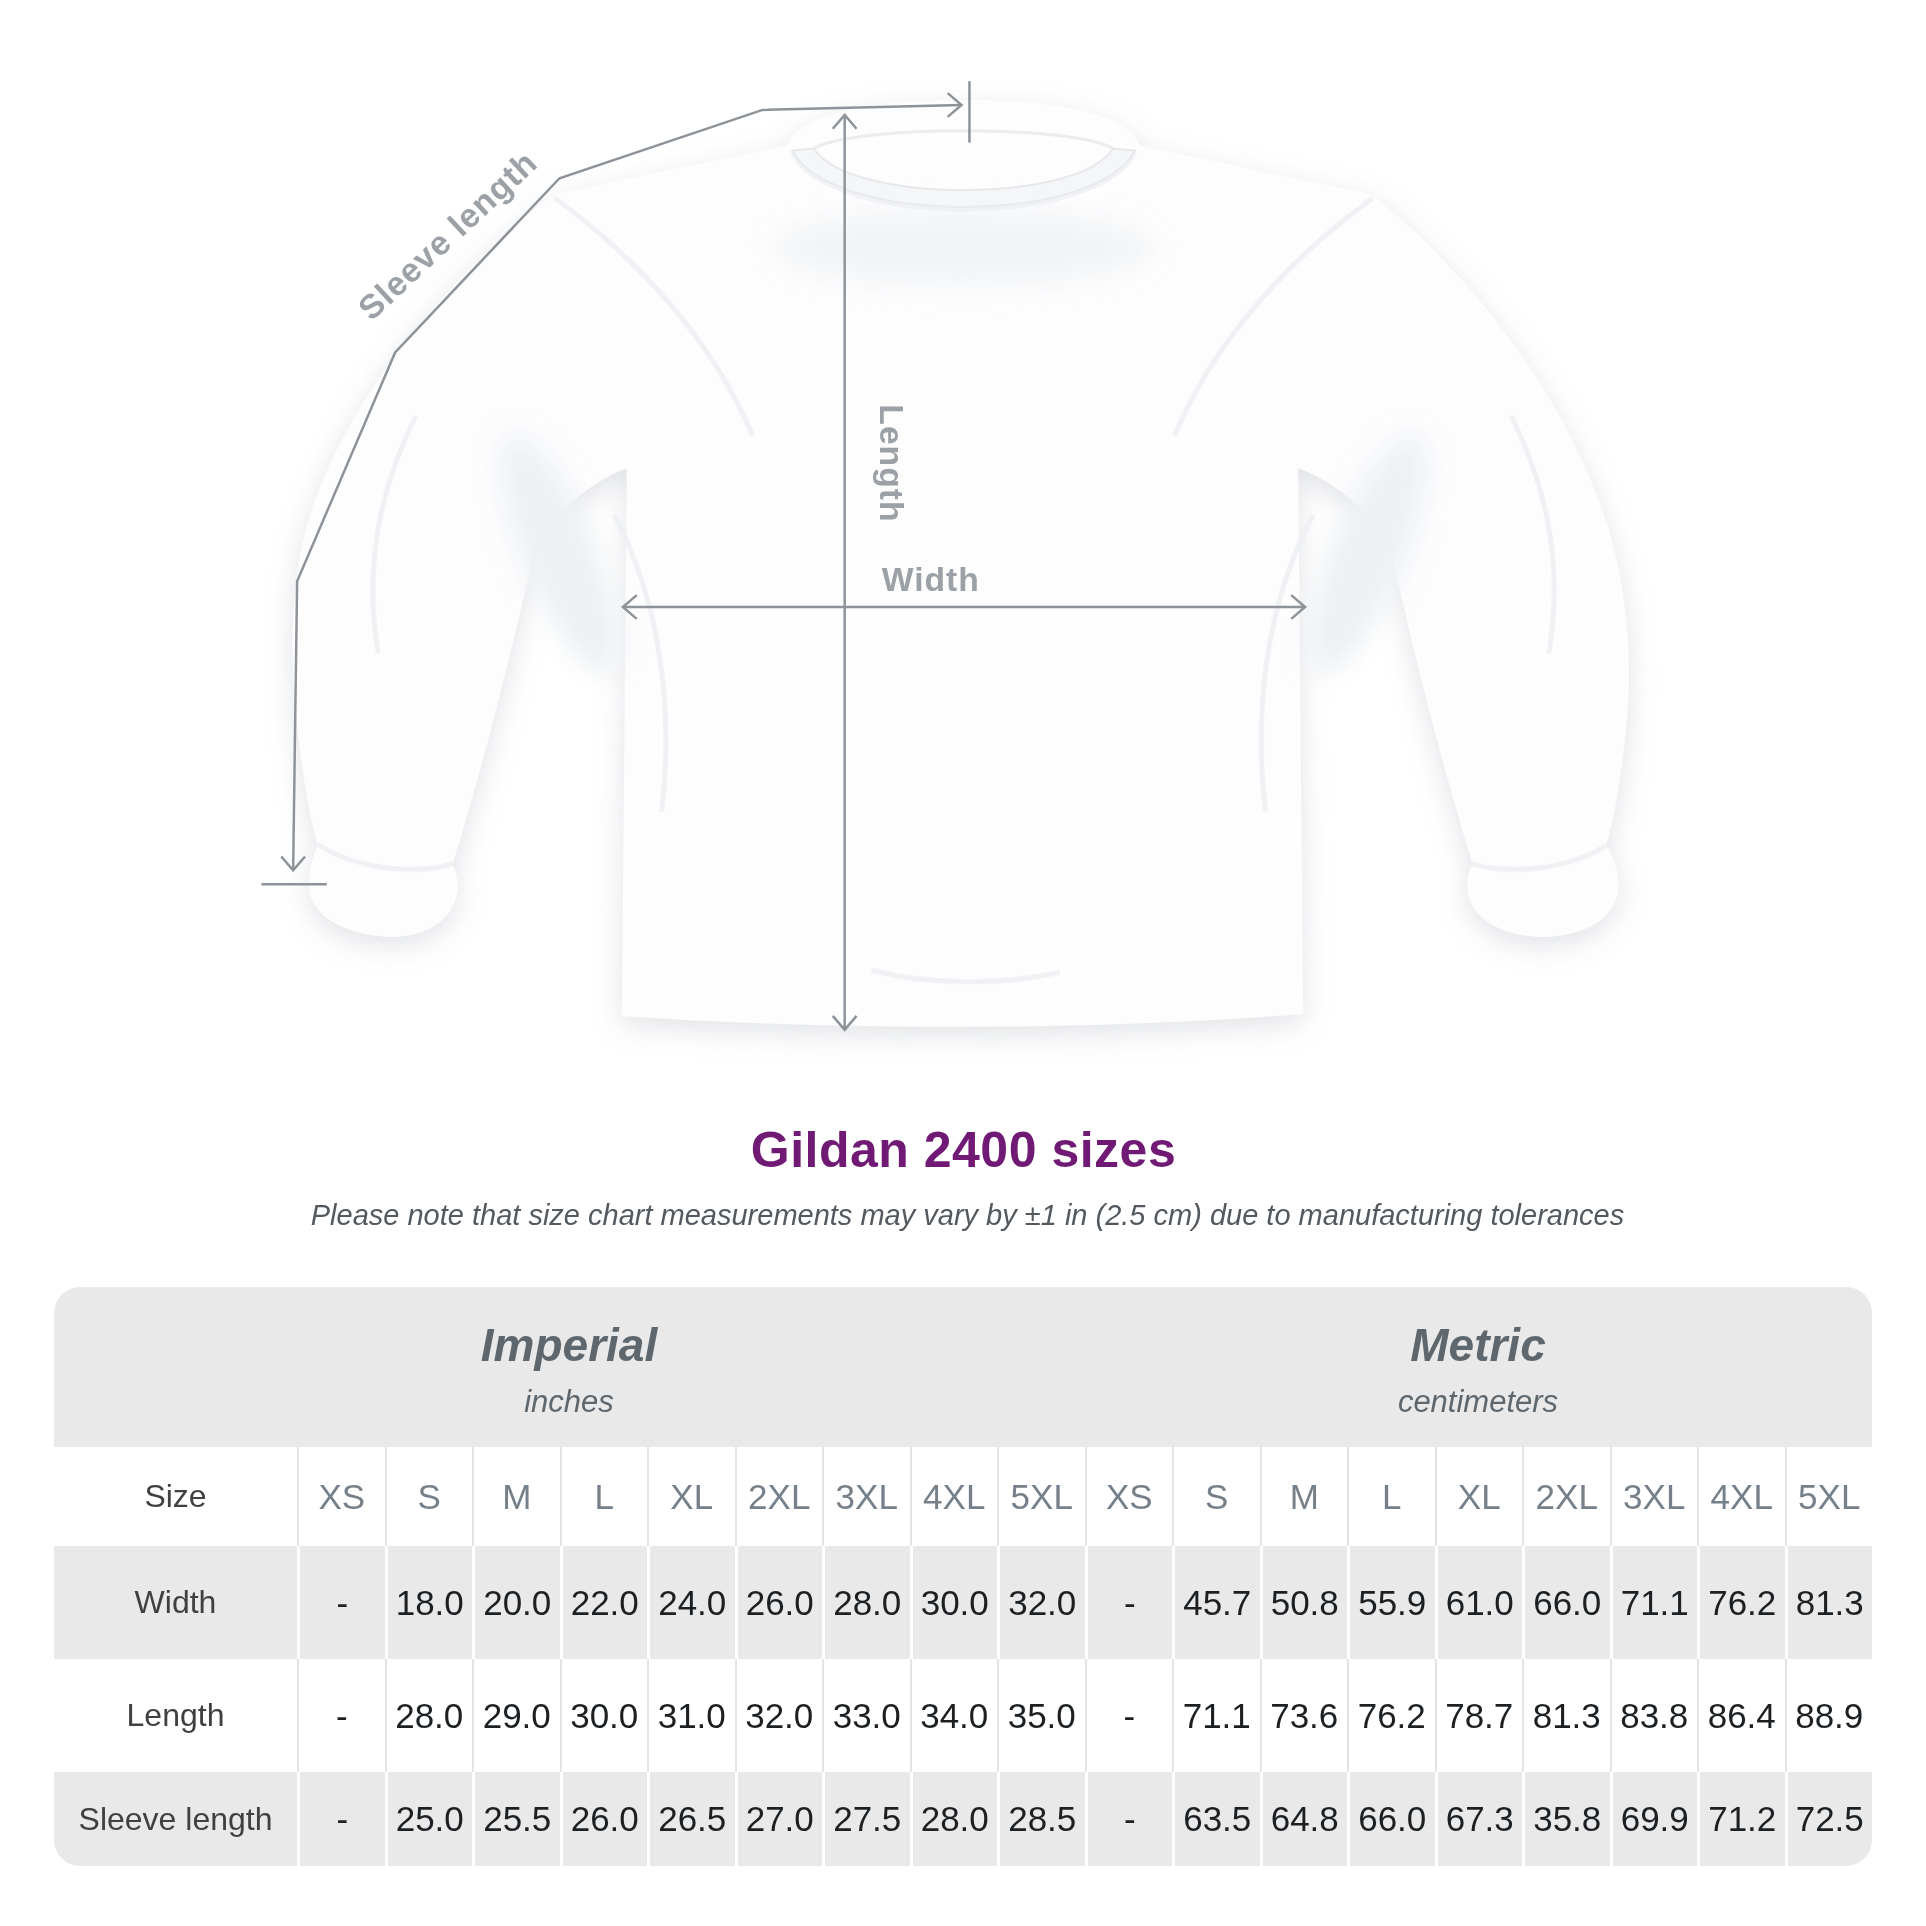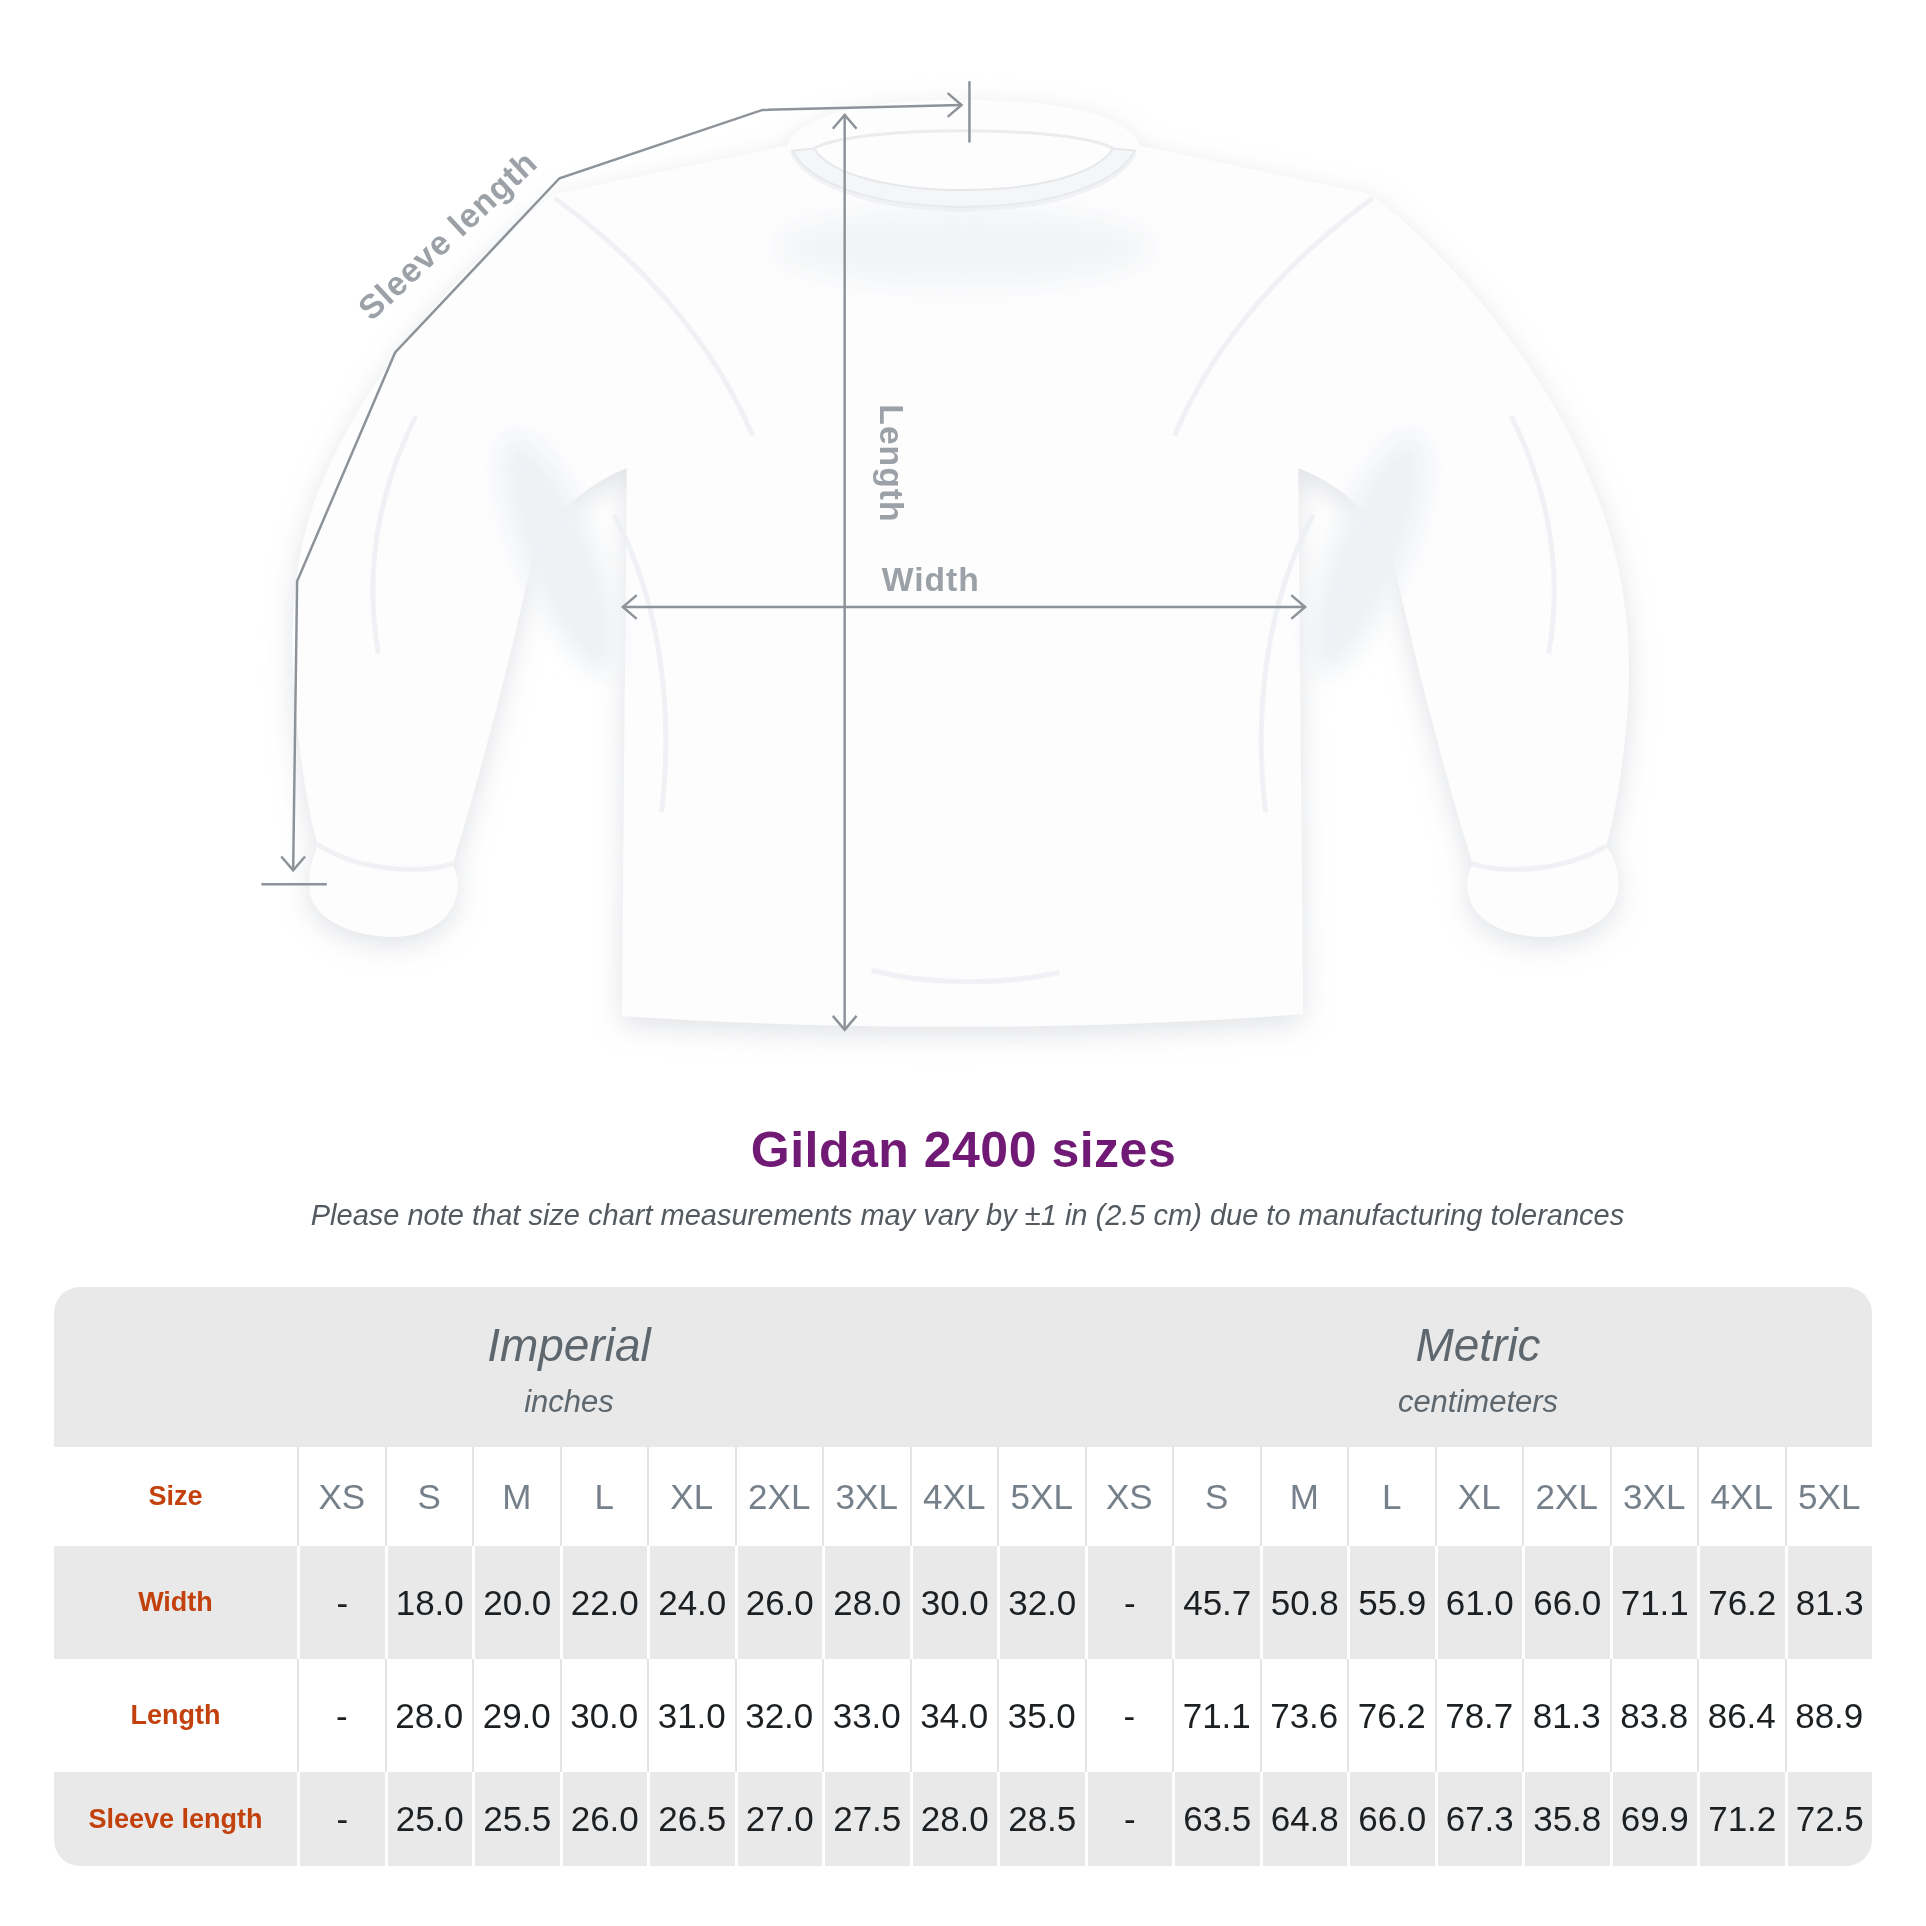--- a/index.html
+++ b/index.html
@@ -17,35 +17,35 @@
   .page-title{margin:0;font-size:50px;font-weight:bold;color:#701a75;letter-spacing:0.5px}
   .page-note{margin:20px 0 0 8px;font-size:29px;font-style:italic;color:#53595e}
 
   
   .size-table{
     position:absolute;left:54px;top:1287px;width:1818px;height:579px;
     border-radius:26px;overflow:hidden;
   }
   .group-row{display:grid;grid-template-columns:1030px 788px;height:160px;background:#e9e9ea}
   .group{display:flex;flex-direction:column;align-items:center;justify-content:center;padding-top:4px}
-  .group-label{font-size:46px;font-weight:normal;font-style:italic;color:#5d676d}
+  .group-label{font-size:46px;font-weight:bold;font-style:italic;color:#5d676d}
   .group-sub{font-size:31px;font-style:italic;color:#5d676d;margin-top:12px}
 
   .row{display:grid;grid-template-columns:243px repeat(18,1fr)}
   .header-row{height:99px;background:#ffffff}
   .header-row>.cell+.cell{border-left:2px solid #e3e4e5}
   .data-row.gray{background:#e9e9ea}
   .data-row.gray>.cell+.cell{border-left:3px solid #ffffff}
   .data-row.white{background:#ffffff}
   .data-row.white>.cell+.cell{border-left:2px solid #e3e4e5}
   .r1{height:113px}.r2{height:113px}.r3{height:94px}
 
   .cell{display:flex;align-items:center;justify-content:center;font-size:35px;color:#1c2023}
   .head{font-weight:normal;color:#76808a}
-  .label-cell{font-weight:bold;color:#c2410c;font-size:27px}
+  .label-cell{font-weight:normal;color:#404040;font-size:32px}
 
   
   .measure-label{fill:#9ba1a6;font-weight:bold;font-size:34px;letter-spacing:1px;font-family:"Liberation Sans",sans-serif}
 </style>
 </head>
 <body>
 
 <div class="diagram">
   <svg width="1927" height="1109" viewBox="0 0 1946 1120">
     <defs>

